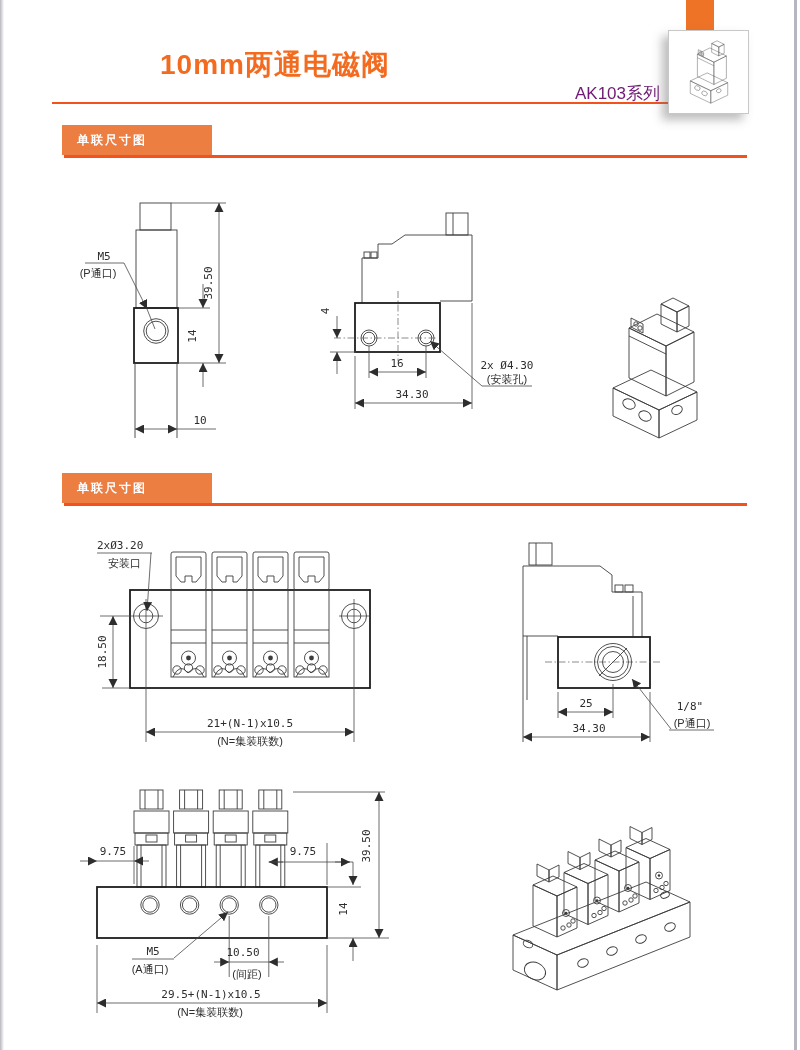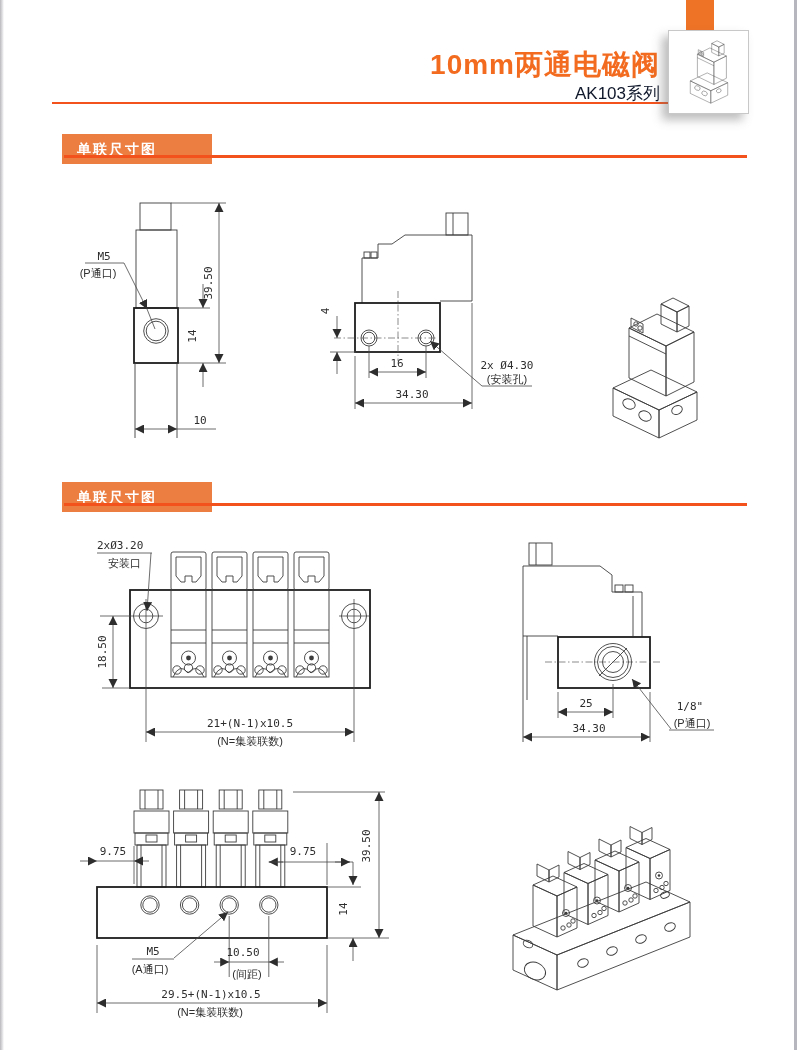--- a/index.html
+++ b/index.html
@@ -3,32 +3,32 @@
 <meta charset="utf-8">
 <style>
   html,body{margin:0;padding:0;}
   body{width:800px;height:1050px;position:relative;background:#ffffff;overflow:hidden;
        font-family:"Liberation Sans",sans-serif;}
   .edge-l{position:absolute;left:0;top:0;width:4px;height:1050px;
           background:linear-gradient(to right,#b9b9bd,#e9e9ec 70%,#ffffff);}
   .edge-r{position:absolute;left:794px;top:0;width:3px;height:1050px;background:#b6b6be;}
 
   .tab{position:absolute;left:686px;top:0;width:28px;height:30px;background:var(--tab,#ef7326);}
-  .title{position:absolute;left:160px;top:46px;width:500px;text-align:right;
+  .title{position:absolute;left:160px;top:46px;width:500px;
          font-size:28px;font-weight:bold;color:var(--accent,#f26b1f);letter-spacing:1px;}
   .series{position:absolute;left:360px;top:82px;width:300px;text-align:right;
-          font-size:17px;color:#0f172a;}
+          font-size:17px;color:#701a75;}
   .hrule{position:absolute;left:52px;top:102px;width:695px;height:2px;background:var(--rule,#f0591d);}
   .prodbox{position:absolute;left:668px;top:30px;width:79px;height:82px;background:#fff;
            border:1px solid #c8c8c8;box-shadow:-6px 6px 9px rgba(110,110,110,.45);
            display:flex;align-items:center;justify-content:center;}
 
   .secblock{position:absolute;width:150px;height:30px;background:var(--sectionbg,#ec7e42);
-            color:#fff;font-size:14px;font-weight:bold;line-height:30px;padding-left:15px;
-            box-sizing:border-box;letter-spacing:2px;margin-top:9px;}
+            color:#fff;font-size:12px;font-weight:bold;line-height:30px;padding-left:15px;
+            box-sizing:border-box;letter-spacing:2px;}
   .sec1{left:62px;top:125px;}
   .sec2{left:62px;top:473px;}
   .secline{position:absolute;left:64px;width:683px;height:2.5px;background:var(--rule,#f4521c);}
   .sl1{top:155px;} .sl2{top:503px;}
 
   svg{position:absolute;overflow:visible;}
   .t{stroke:#3c3c3c;fill:none;stroke-width:.9;}
   .b{stroke:#1d1d1d;fill:none;stroke-width:1.8;}
   .d{stroke:#474747;fill:none;stroke-width:.8;}
   .cl{stroke:#5a5a5a;fill:none;stroke-width:.7;stroke-dasharray:7 2.5 1.5 2.5;}

